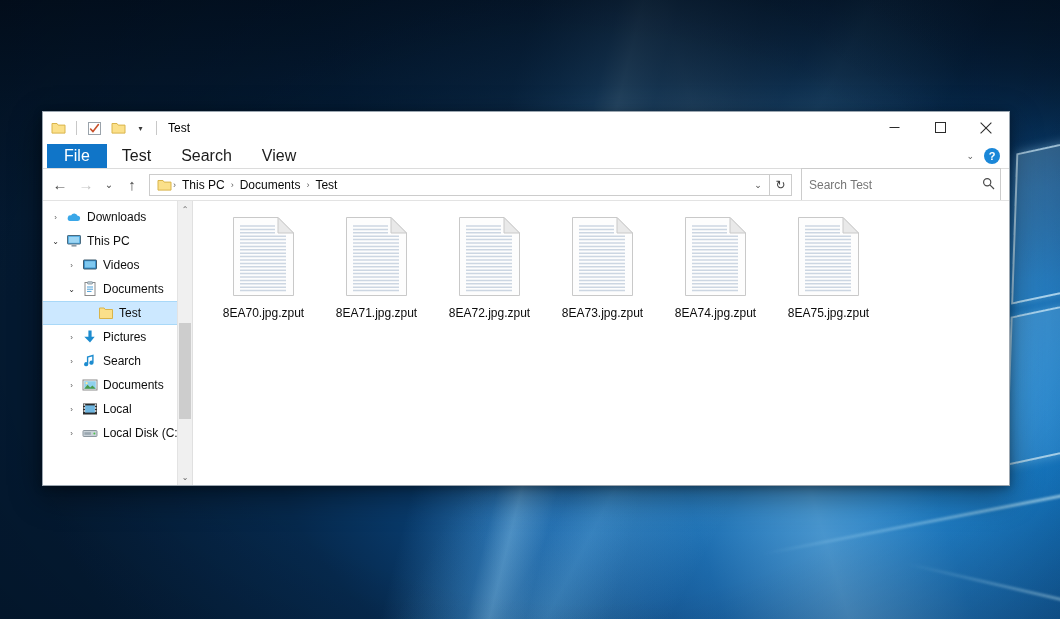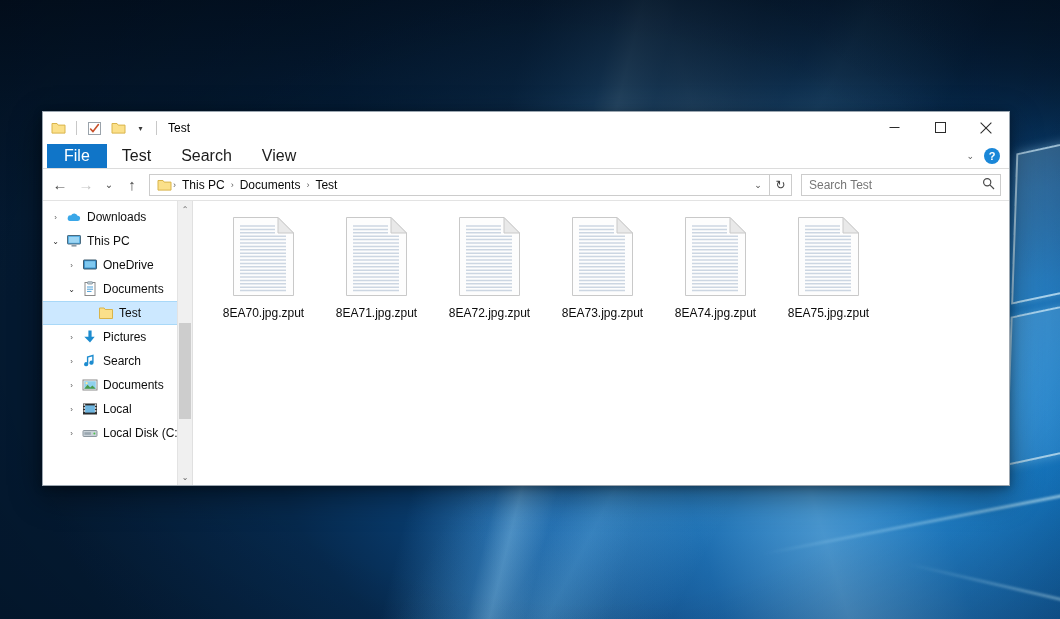--- a/index.html
+++ b/index.html
@@ -207,21 +207,21 @@
   .refresh-btn {
     width: 22px; height: 22px;
     border: 1px solid #cccccc;
     border-left: none;
     display: flex; align-items: center; justify-content: center;
     font-size: 12px; color: #3d3d3d;
     background: #fff;
   }
   .searchbox {
     width: 200px;
-    height: 22px;
+    height: 33px;
     border: 1px solid #cccccc;
     margin-left: 9px;
     display: flex;
     align-items: center;
     padding: 0 5px 0 7px;
     background: #fff;
   }
   .search-ph {
     flex: 1;
     font-size: 12px;
@@ -490,21 +490,21 @@
               <span class="tree-label">This PC</span>
             </div>
             <div class="tree-item" style="padding-left: 20px;">
               <span class="twisty">›</span>
               <span class="tree-icon">
                 <svg width="16" height="16" viewBox="0 0 16 16">
                   <rect x="1.5" y="3" width="13" height="9" rx="0.6" fill="#2f89c8" stroke="#3d5a6d" stroke-width="1"></rect>
                   <rect x="2.8" y="4.2" width="10.4" height="6.4" fill="#7fc8ef"></rect>
                 </svg>
               </span>
-              <span class="tree-label">OneDrive</span>
+              <span class="tree-label">Videos</span>
             </div>
             <div class="tree-item" style="padding-left: 20px;">
               <span class="twisty open">⌄</span>
               <span class="tree-icon">
                 <svg width="16" height="16" viewBox="0 0 16 16">
                   <rect x="3" y="1.5" width="10" height="13" fill="#ffffff" stroke="#8a8a8a" stroke-width="1"></rect>
                   <rect x="5.5" y="0.8" width="5" height="2.2" rx="0.5" fill="#c8d4dc" stroke="#7a8a95" stroke-width="0.8"></rect>
                   <line x1="5" y1="6" x2="11" y2="6" stroke="#4a9fd8" stroke-width="1"></line>
                   <line x1="5" y1="8.2" x2="11" y2="8.2" stroke="#4a9fd8" stroke-width="1"></line>
                   <line x1="5" y1="10.4" x2="9.5" y2="10.4" stroke="#4a9fd8" stroke-width="1"></line>

